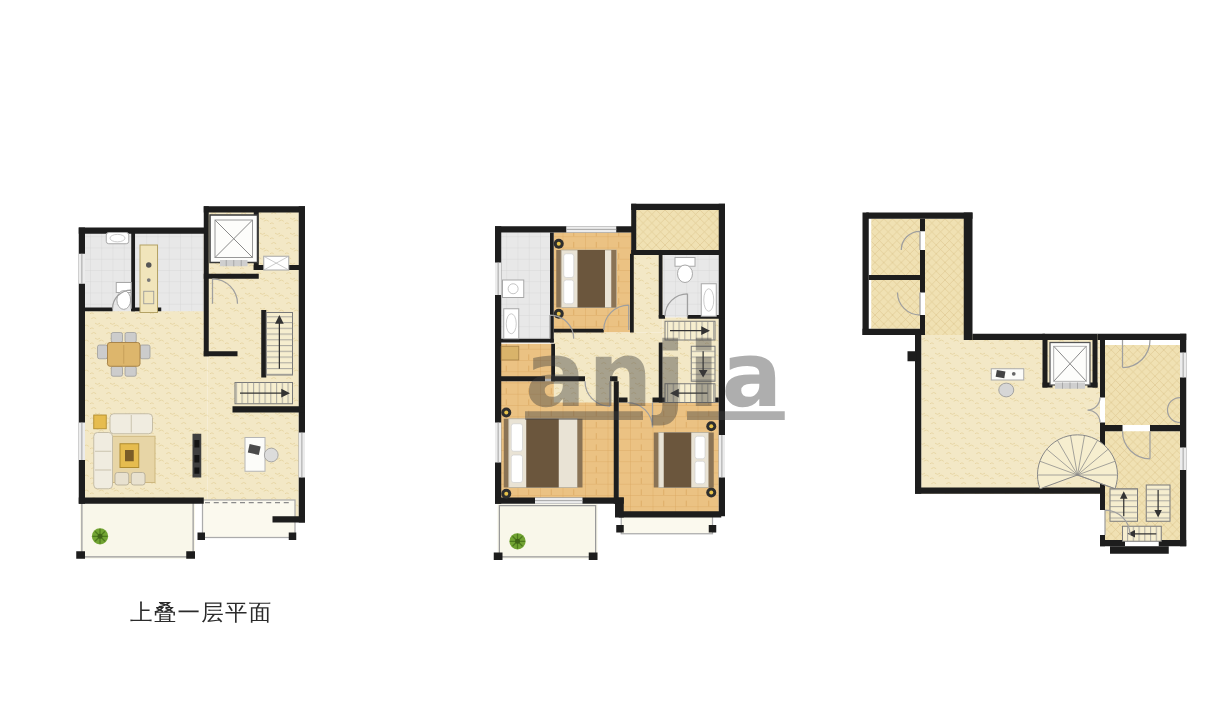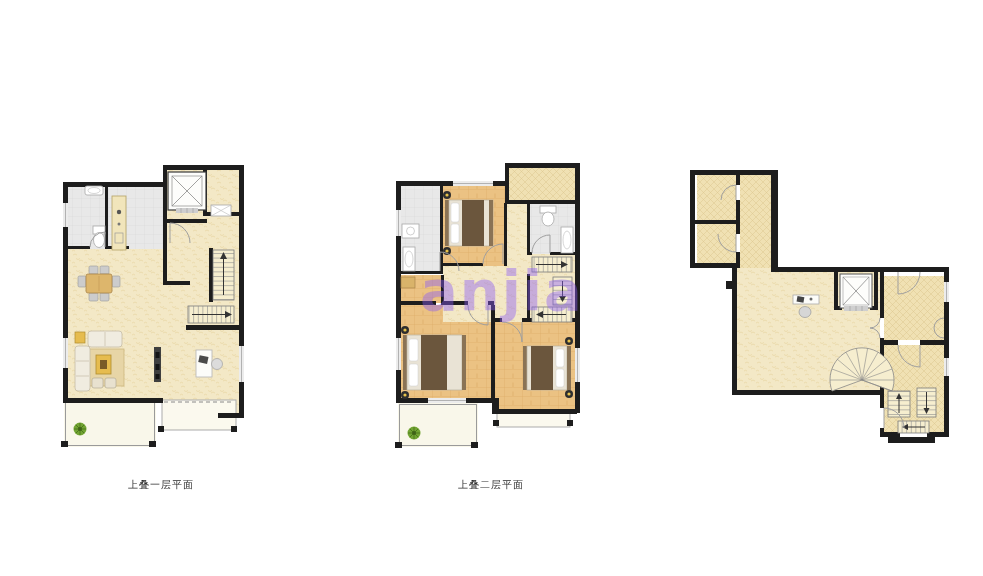--- a/index.html
+++ b/index.html
@@ -9,24 +9,24 @@
   .w{fill:#1d1d1d;}
   .win{fill:#ececec;}
   .winline{stroke:#9a9a9a;stroke-width:0.7;}
   .door{fill:none;stroke:#9f9f9f;stroke-width:1;}
   .fix{fill:#ffffff;stroke:#a8a8a8;stroke-width:0.8;}
   .stair{fill:#f6eecf;stroke:#7a7a7a;stroke-width:0.8;}
   .arr{stroke:#333;stroke-width:1;fill:none;}
   .arrh{fill:#333;}
   .rail{fill:none;stroke:#9a9a9a;stroke-width:1;}
   .dash{stroke:#8a8a8a;stroke-width:1;stroke-dasharray:4 3;fill:none;}
-  .caption{position:absolute;width:220px;text-align:center;font-size:10px;
+  .caption{position:absolute;width:220px;text-align:center;font-size:18px;
            color:#2b2b2b;letter-spacing:1px;}
-  #watermark{position:absolute;left:420px;top:258px;font-size:56px;font-weight:bold;
-             color:#8b5cf6;opacity:0.42;letter-spacing:2px;pointer-events:none;}
+  #watermark{position:absolute;left:420px;top:258px;font-size:72px;font-weight:bold;
+             color:#404040;opacity:0.42;letter-spacing:2px;pointer-events:none;text-decoration:underline;}
 </style>
 </head>
 <body>
 
 <div id="stage">
 <svg id="plans-svg" width="983" height="576" viewBox="0 0 983 576">
   <defs>
     <pattern id="weave" width="12" height="12" patternUnits="userSpaceOnUse">
       <rect width="12" height="12" fill="#f3e8c6"></rect>
       <path d="M1,3 q2,-2 4,0 M7,9 q2,-2 4,0 M4,6.5 q2,2 4,0 M0,11 q1.5,-1.5 3,0" stroke="#e6d4a0" stroke-width="0.7" fill="none"></path>
@@ -410,14 +410,13 @@
       <path class="door" d="M944,318 A10,10 0 0 0 934,328 M944,338 A10,10 0 0 1 934,328"></path>
       <path class="door" d="M884,428 L884,408 M884,408 A20,20 0 0 1 904,428"></path>
       <path class="door" d="M920,345 L920,367 M898,345 A22,22 0 0 0 920,367"></path>
     </g>
   </g>
 </svg>
 
 <div id="watermark">anjia</div>
 
 <div class="caption" style="left:51px;top:478px">上叠一层平面</div>
-<div class="caption" style="left:381px;top:478px">上叠二层平面</div>
 </div>
 
 </body></html>

